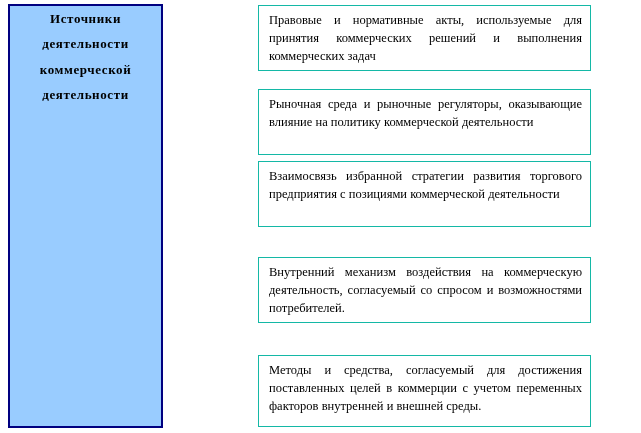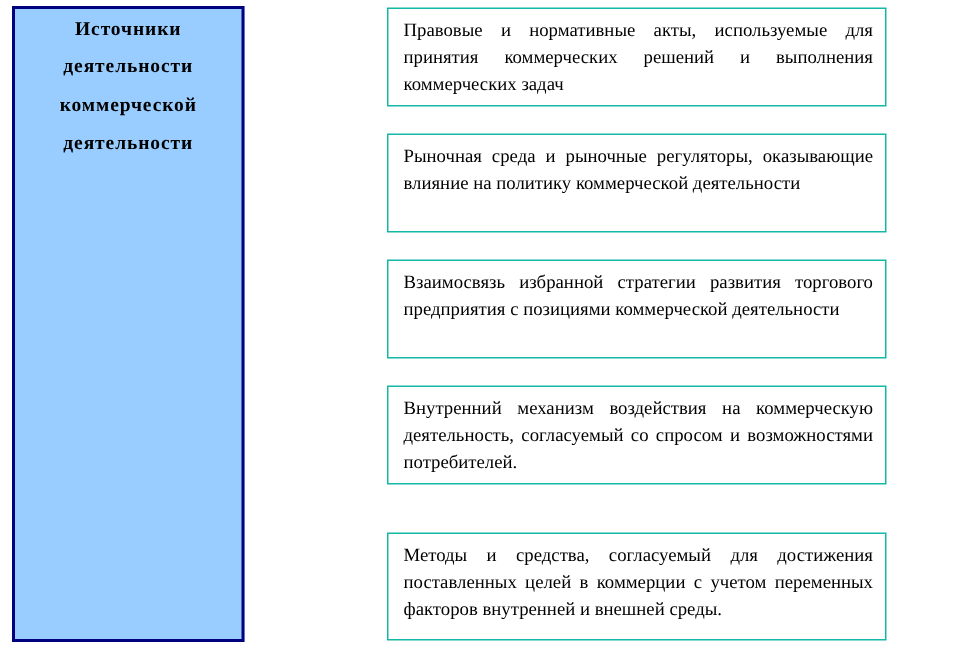--- a/index.html
+++ b/index.html
@@ -61,21 +61,21 @@
     font-family: "Liberation Serif", serif;
     font-size: 12.5px;
     color: #000000;
     text-align: justify;
     line-height: 1.42;
     margin: 0;
   }
   
   .item-0 { top: 5px;   height: 66px; }
   .item-1 { top: 89px;  height: 66px; }
-  .item-2 { top: 173px; height: 66px; }
+  .item-2 { top: 161px; height: 66px; }
   .item-3 { top: 257px; height: 66px; }
   .item-4 { top: 355px; height: 72px; }
 </style>
 </head>
 <body>
 
 <div id="canvas">
 
   <div class="left-box">
     <div class="left-box-text">

